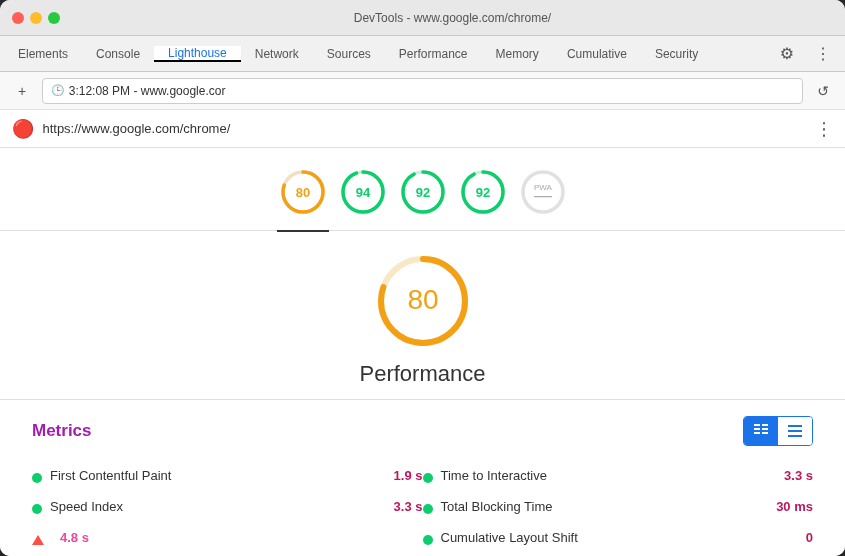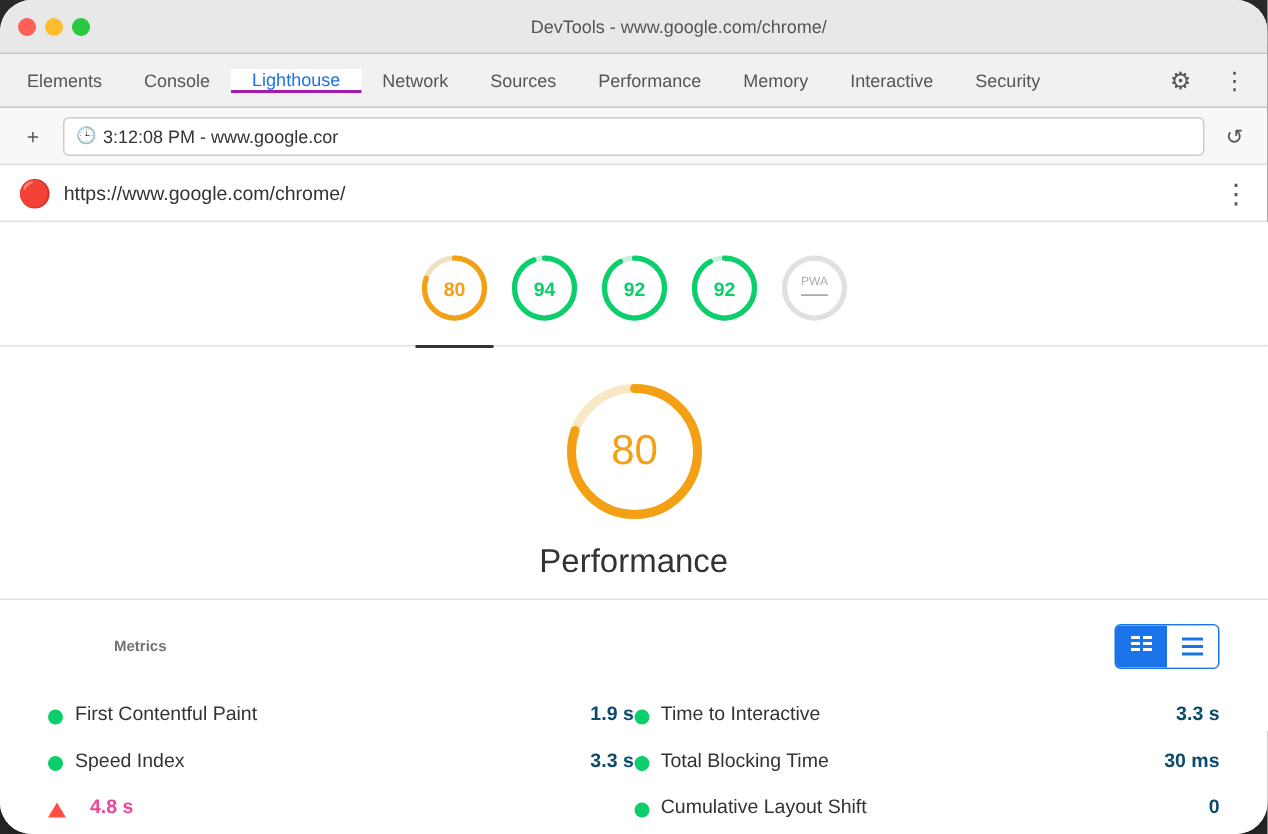--- a/index.html
+++ b/index.html
@@ -8,21 +8,21 @@
       background: #2d2d2d;
       display: flex;
       justify-content: center;
       align-items: center;
       min-height: 100vh;
     }
     .window {
       width: 845px;
       height: 556px;
       background: #ffffff;
-      border-radius: 21px;
+      border-radius: 10px;
       overflow: hidden;
       box-shadow: 0 10px 40px rgba(0,0,0,0.5);
       display: flex;
       flex-direction: column;
     }
     
     .titlebar {
       background: #e8e8e8;
       height: 36px;
       display: flex;
@@ -67,21 +67,21 @@
       padding: 0 14px;
       font-size: 12px;
       color: #555;
       cursor: pointer;
       position: relative;
       white-space: nowrap;
     }
     .tab-item.active {
       background: #ffffff;
       color: #1a73e8;
-      border-bottom: 2px solid #a21caf;
+      border-bottom: 2px solid #000000;
       font-weight: 500;
     }
     .tabs-actions {
       margin-left: auto;
       display: flex;
       align-items: center;
       padding-right: 8px;
       gap: 8px;
     }
     .icon-btn {
@@ -214,25 +214,24 @@
     
     .metrics-section {
       padding: 16px 32px;
     }
     .metrics-header {
       display: flex;
       align-items: center;
       margin-bottom: 14px;
     }
     .metrics-title {
-      font-size: 10px;
+      font-size: 17px;
       font-weight: 600;
-      color: #737373;
+      color: #a21caf;
       flex: 1;
-      margin-left: 44px;
     }
     .view-toggle {
       display: flex;
       border-radius: 4px;
       overflow: hidden;
       border: 1px solid #1a73e8;
     }
     .view-btn {
       width: 34px;
       height: 28px;
@@ -277,21 +276,21 @@
     .metric-name {
       font-size: 13px;
       color: #333;
       flex: 1;
     }
     .metric-value {
       font-size: 13px;
       font-weight: 600;
       margin-left: 8px;
     }
-    .val-green { color: #0c4a6e; }
+    .val-green { color: #be185d; }
     .val-orange { color: #ec4899; }
   </style>
 </head>
 <body>
 
 <div class="window">
 
   <div class="titlebar">
     <div class="traffic-lights">
       <div class="traffic-light tl-red"></div>
@@ -302,21 +301,21 @@
   </div>
 
   <div class="tabs-bar">
     <div class="tab-item">Elements</div>
     <div class="tab-item">Console</div>
     <div class="tab-item active">Lighthouse</div>
     <div class="tab-item">Network</div>
     <div class="tab-item">Sources</div>
     <div class="tab-item">Performance</div>
     <div class="tab-item">Memory</div>
-    <div class="tab-item">Interactive</div>
+    <div class="tab-item">Cumulative</div>
     <div class="tab-item">Security</div>
     <div class="tabs-actions">
       <div class="icon-btn">⚙</div>
       <div class="icon-btn">⋮</div>
     </div>
   </div>
 
   <div class="address-bar">
     <div class="addr-btn">+</div>
     <div class="addr-input-wrap">

